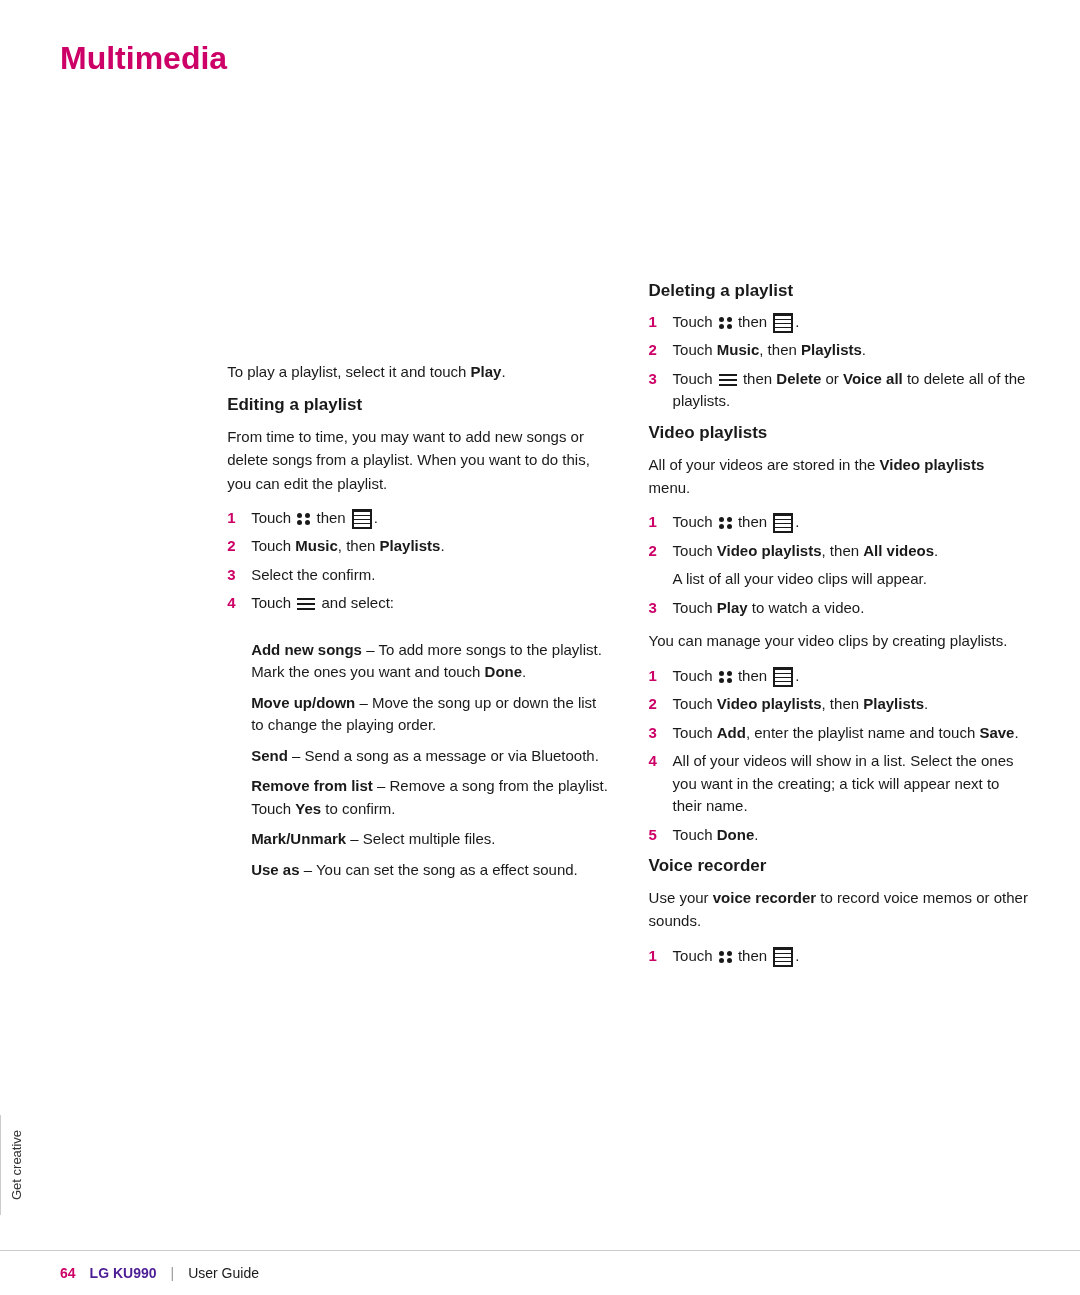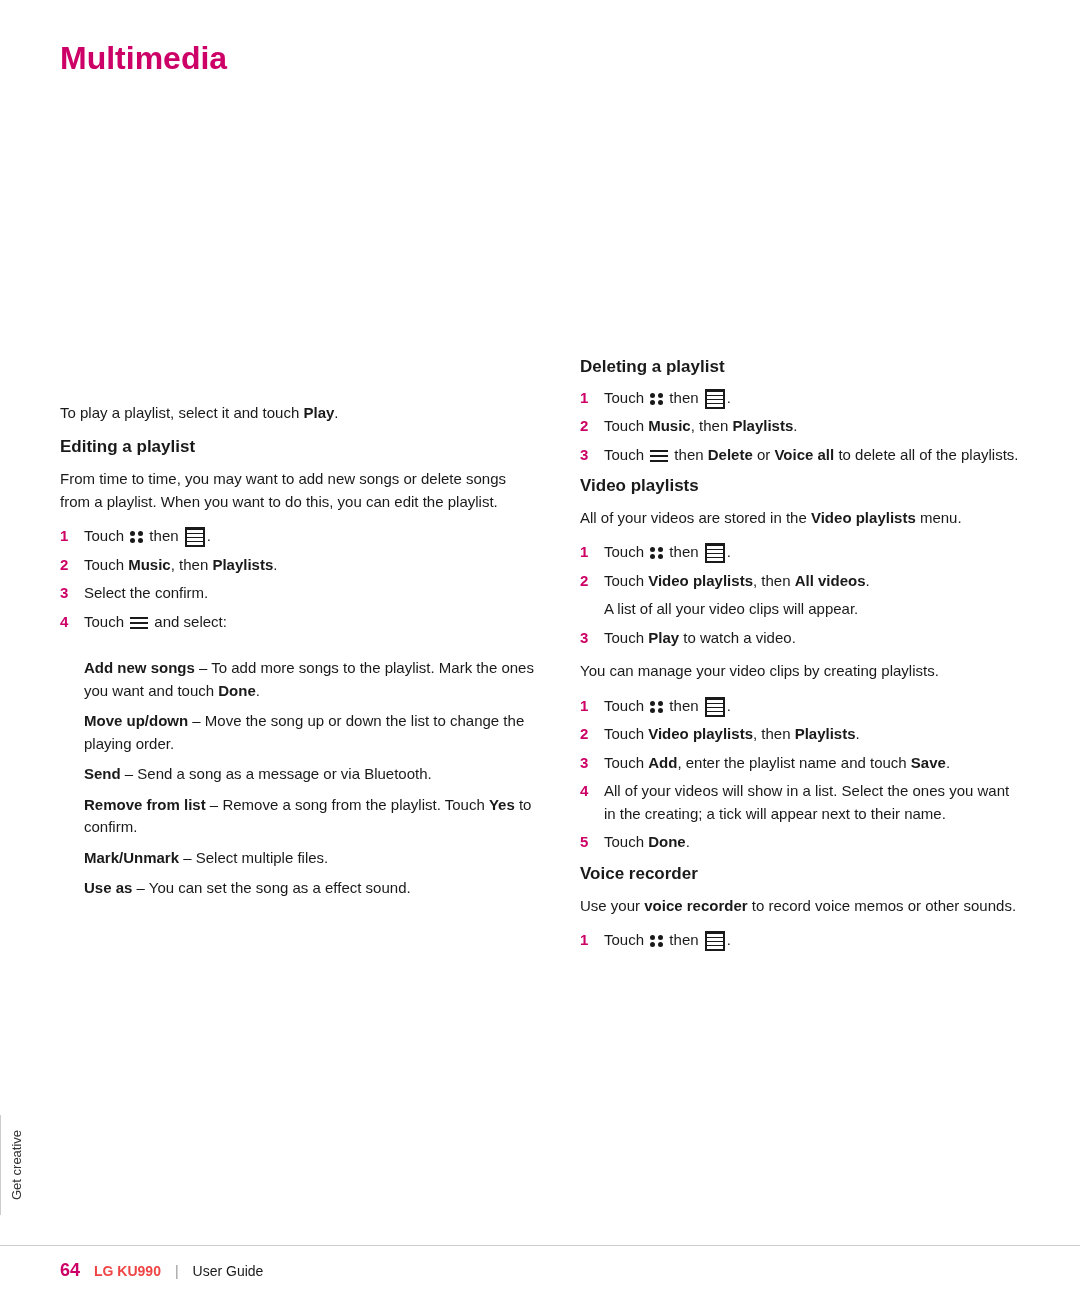--- a/index.html
+++ b/index.html
@@ -36,21 +36,21 @@
       width: 32px;
       position: absolute;
       bottom: 80px;
       left: 0;
       height: 100px;
     }
     .content-area {
       flex: 1;
       padding: 40px 50px 40px 60px;
       display: flex;
-      flex-direction: column;
+      flex-direction: row;
     }
     
     .page-title {
       font-size: 32px;
       font-weight: bold;
       color: #cc0066;
       margin-bottom: 28px;
     }
     
     .two-col {
@@ -167,28 +167,28 @@
     }
     
     .footer {
       border-top: 1px solid #ccc;
       padding: 14px 50px 14px 60px;
       display: flex;
       align-items: center;
       gap: 14px;
     }
     .footer-page {
-      font-size: 18px;
+      font-size: 14px;
       font-weight: bold;
       color: #cc0066;
     }
     .footer-brand {
       font-size: 14px;
       font-weight: bold;
-      color: #ef4444;
+      color: #4c1d95;
     }
     .footer-sep {
       color: #999;
       font-size: 14px;
     }
     .footer-guide {
       font-size: 14px;
       color: #1a1a1a;
     }
     .li-content { flex: 1; }

